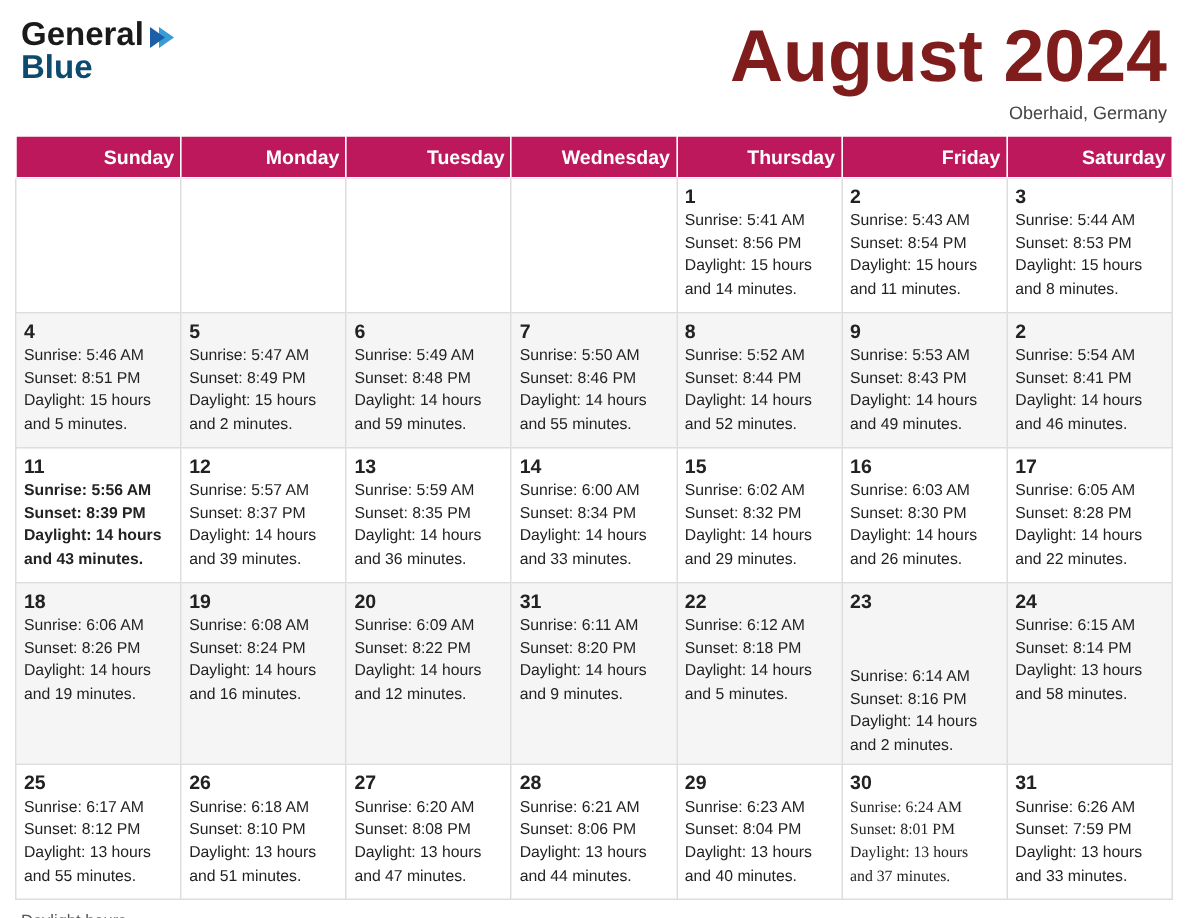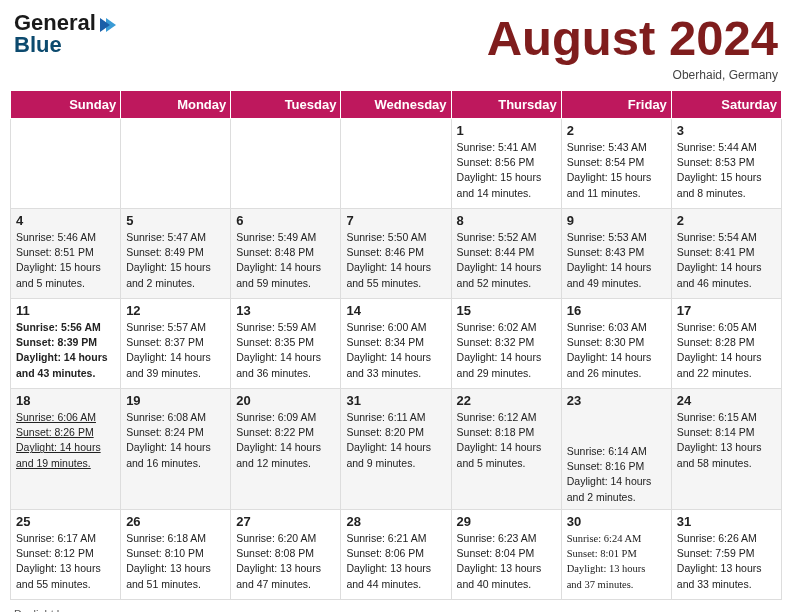--- a/index.html
+++ b/index.html
@@ -247,21 +247,21 @@
           <span class="day-number">17</span>
           <div class="day-info" style="white-space: pre-line;">Sunrise: 6:05 AM
 Sunset: 8:28 PM
 Daylight: 14 hours
 and 22 minutes.</div>
         </td>
       </tr>
       <tr>
         <td>
           <span class="day-number">18</span>
-          <div class="day-info" style="white-space: pre-line; text-decoration: underline;">Sunrise: 6:06 AM
+          <div class="day-info" style="white-space: pre-line;">Sunrise: 6:06 AM
 Sunset: 8:26 PM
 Daylight: 14 hours
 and 19 minutes.</div>
         </td>
         <td>
           <span class="day-number">19</span>
           <div class="day-info" style="white-space: pre-line;">Sunrise: 6:08 AM
 Sunset: 8:24 PM
 Daylight: 14 hours
 and 16 minutes.</div>

